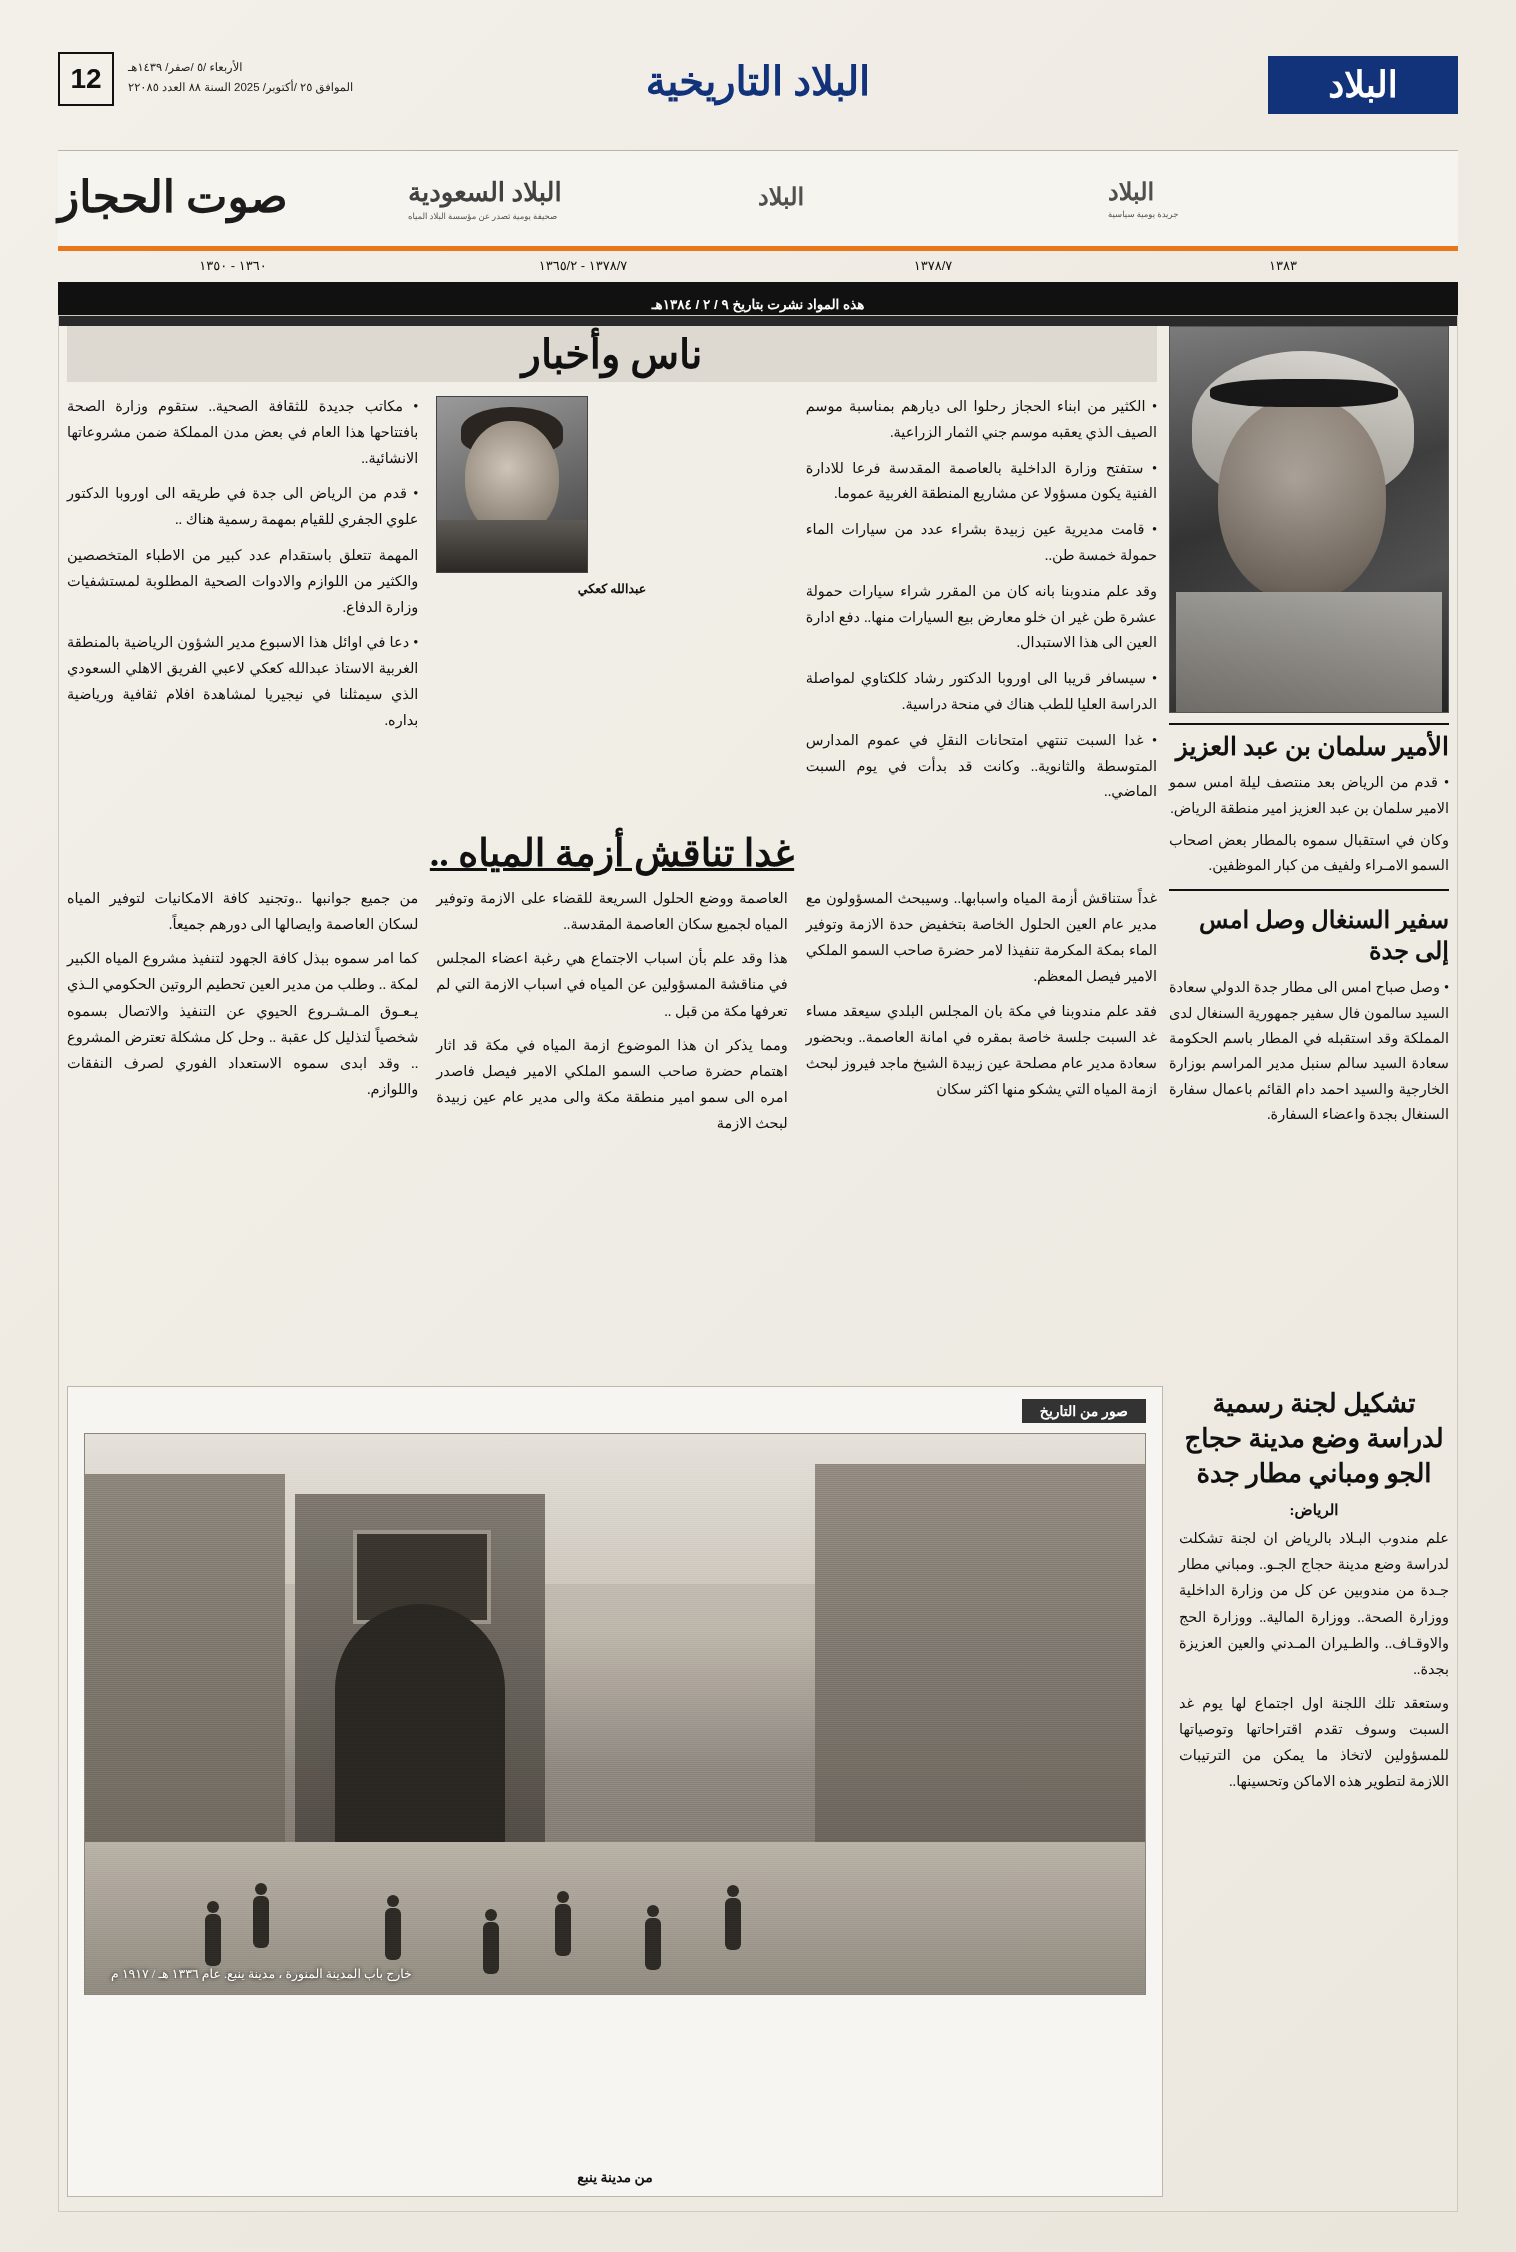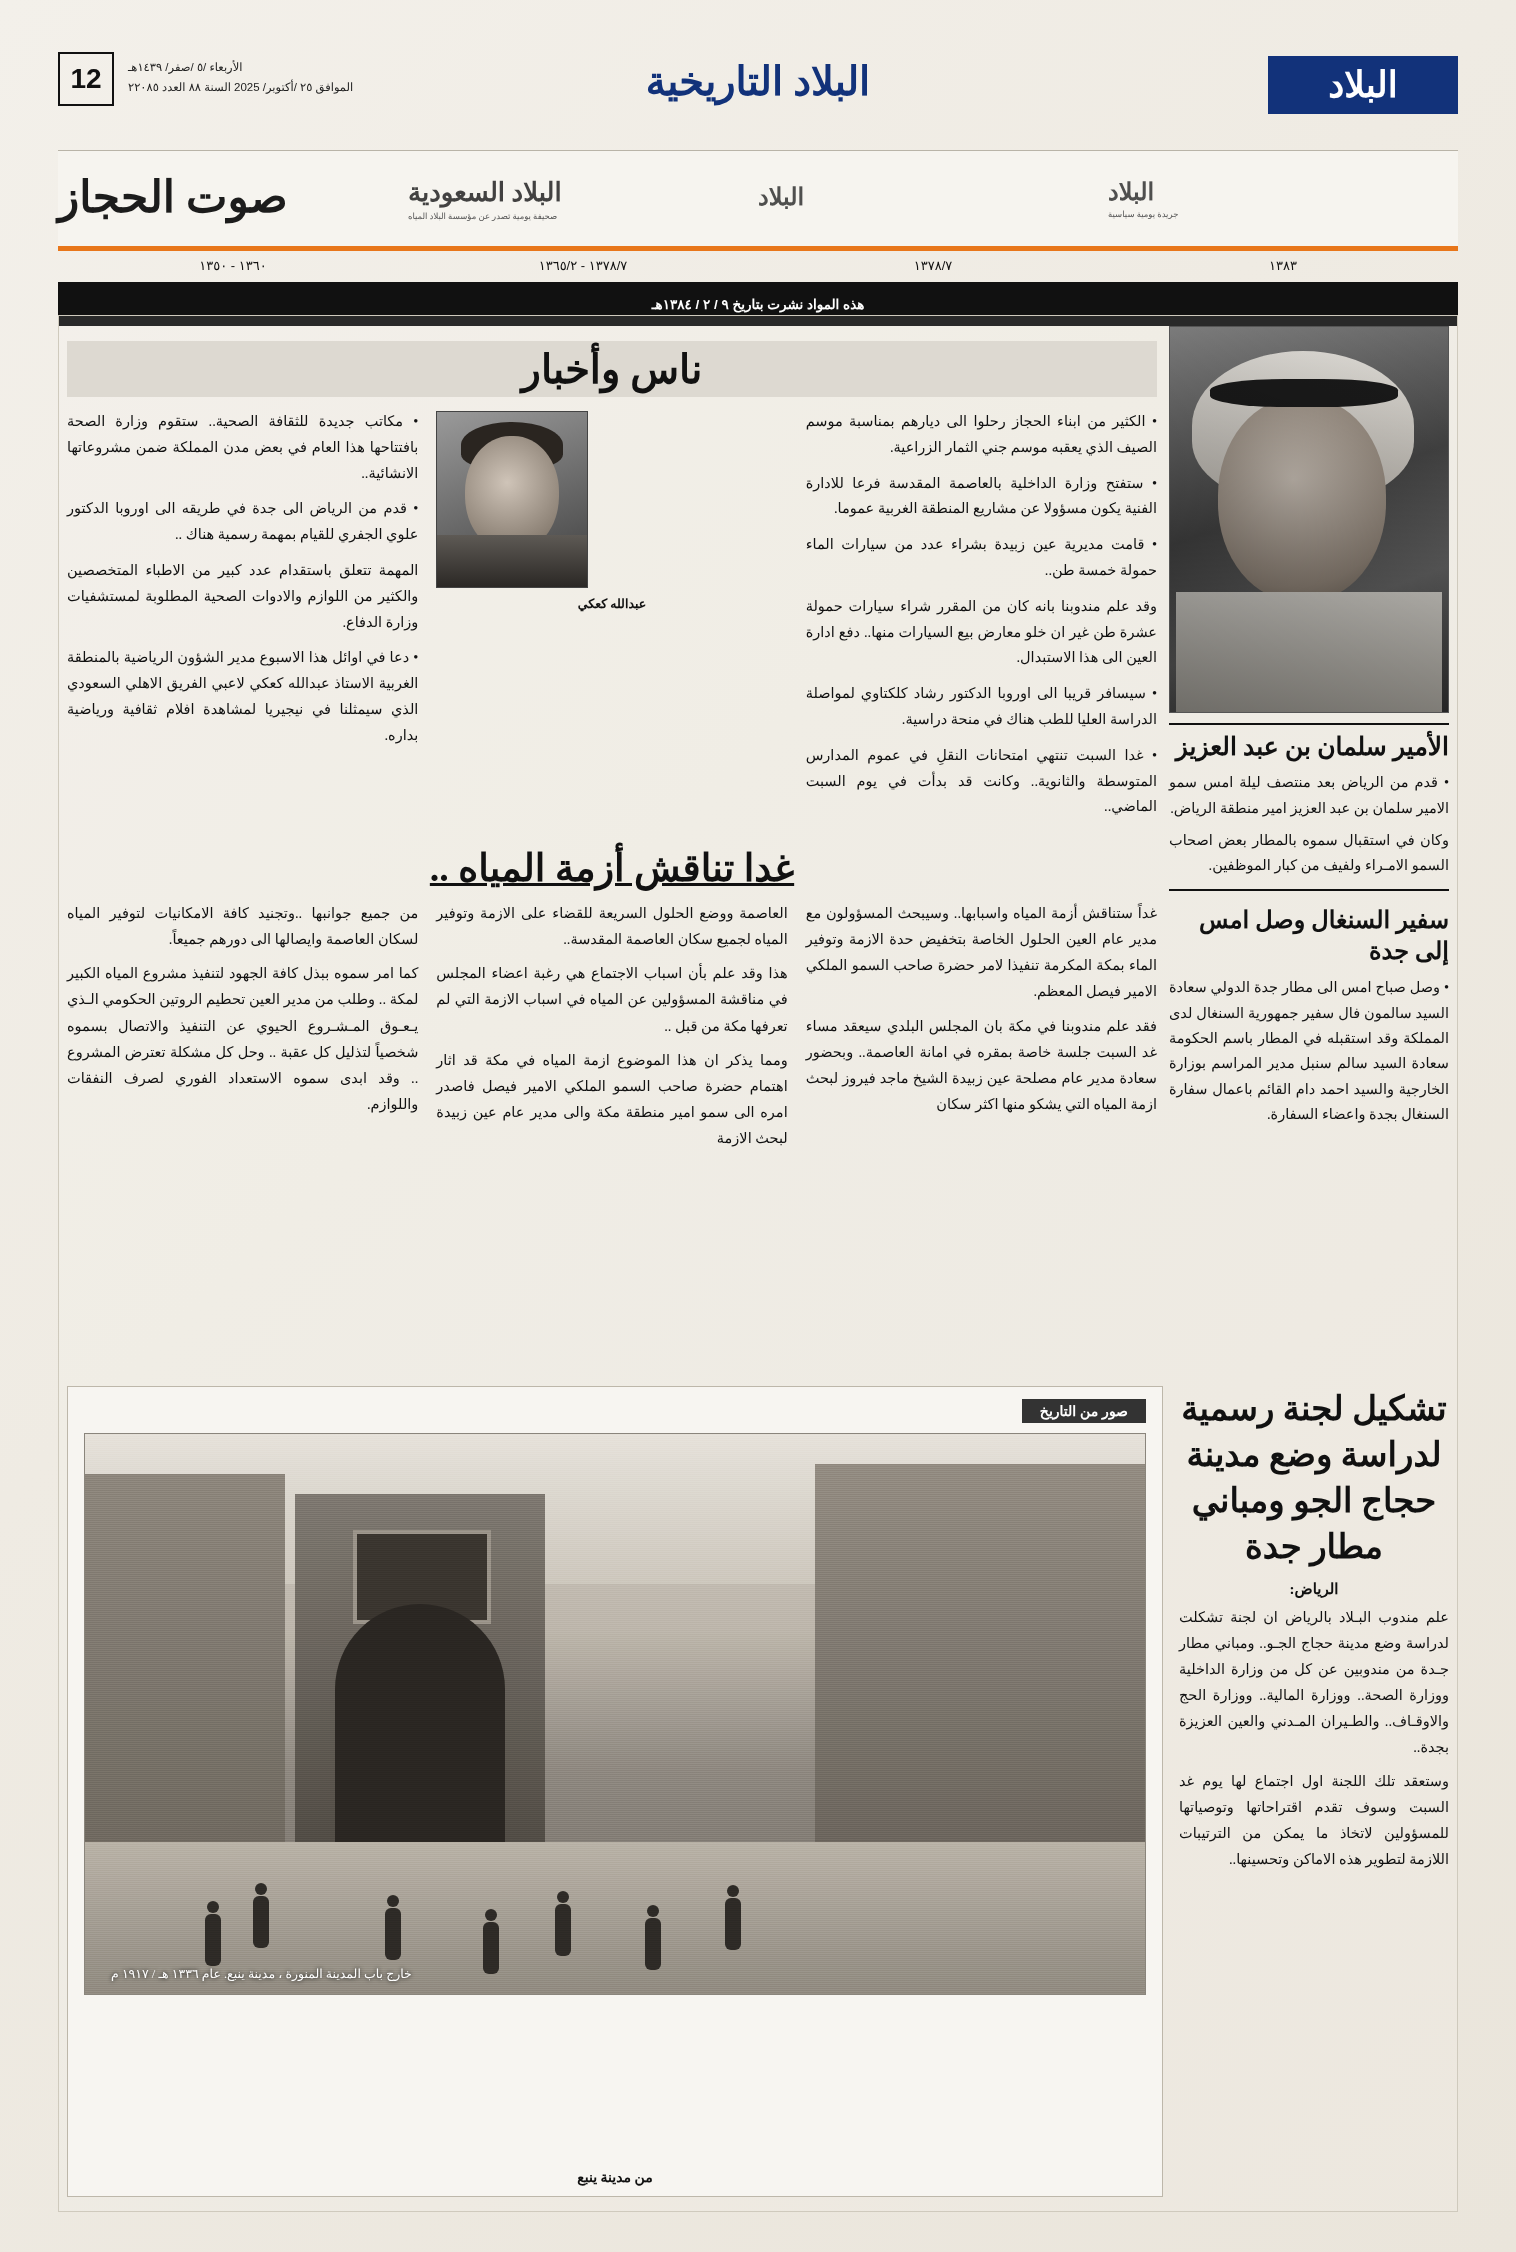--- a/index.html
+++ b/index.html
@@ -120,21 +120,21 @@
   .rightcol p{
     font-size:14.5px;line-height:1.75;margin:0 0 7px;text-align:justify;
     direction:rtl;
   }
   .hl-sefir{
     font-size:24px;font-weight:bold;color:#111;text-align:right;line-height:1.3;
     margin:14px 0 8px;
   }
   
   .mainarea{
-    position:absolute;right:300px;left:8px;top:25px;
+    position:absolute;right:300px;left:8px;top:10px;
   }
   .title-bar{
     background:#ddd9d1;height:56px;display:flex;align-items:center;justify-content:center;
   }
   .title-bar h1{
     margin:0;font-size:40px;font-weight:bold;color:#111;letter-spacing:0;
   }
   .three-col{
     display:flex;gap:18px;margin-top:12px;direction:rtl;
   }
@@ -178,21 +178,21 @@
     font-size:14.5px;line-height:1.8;margin:0 0 8px;text-align:justify;direction:rtl;
   }
   
   .bottom{
     position:absolute;left:8px;right:8px;top:1070px;bottom:8px;
   }
   .botright{
     position:absolute;right:0;top:0;width:270px;
   }
   .botright h3{
-    margin:0 0 10px;font-size:34px;font-weight:bold;line-height:1.35;color:#111;text-align:center;
+    margin:0 0 10px;font-size:26px;font-weight:bold;line-height:1.35;color:#111;text-align:center;
   }
   .botright .city{font-size:15px;font-weight:bold;text-align:center;margin-bottom:6px;}
   .botright p{
     font-size:14.5px;line-height:1.8;margin:0 0 8px;text-align:justify;direction:rtl;
   }
   .photo-panel{
     position:absolute;right:286px;left:0;top:0;bottom:6px;
     border:1px solid #bdb7aa;background:#f7f5f1;
     padding:10px;
   }

